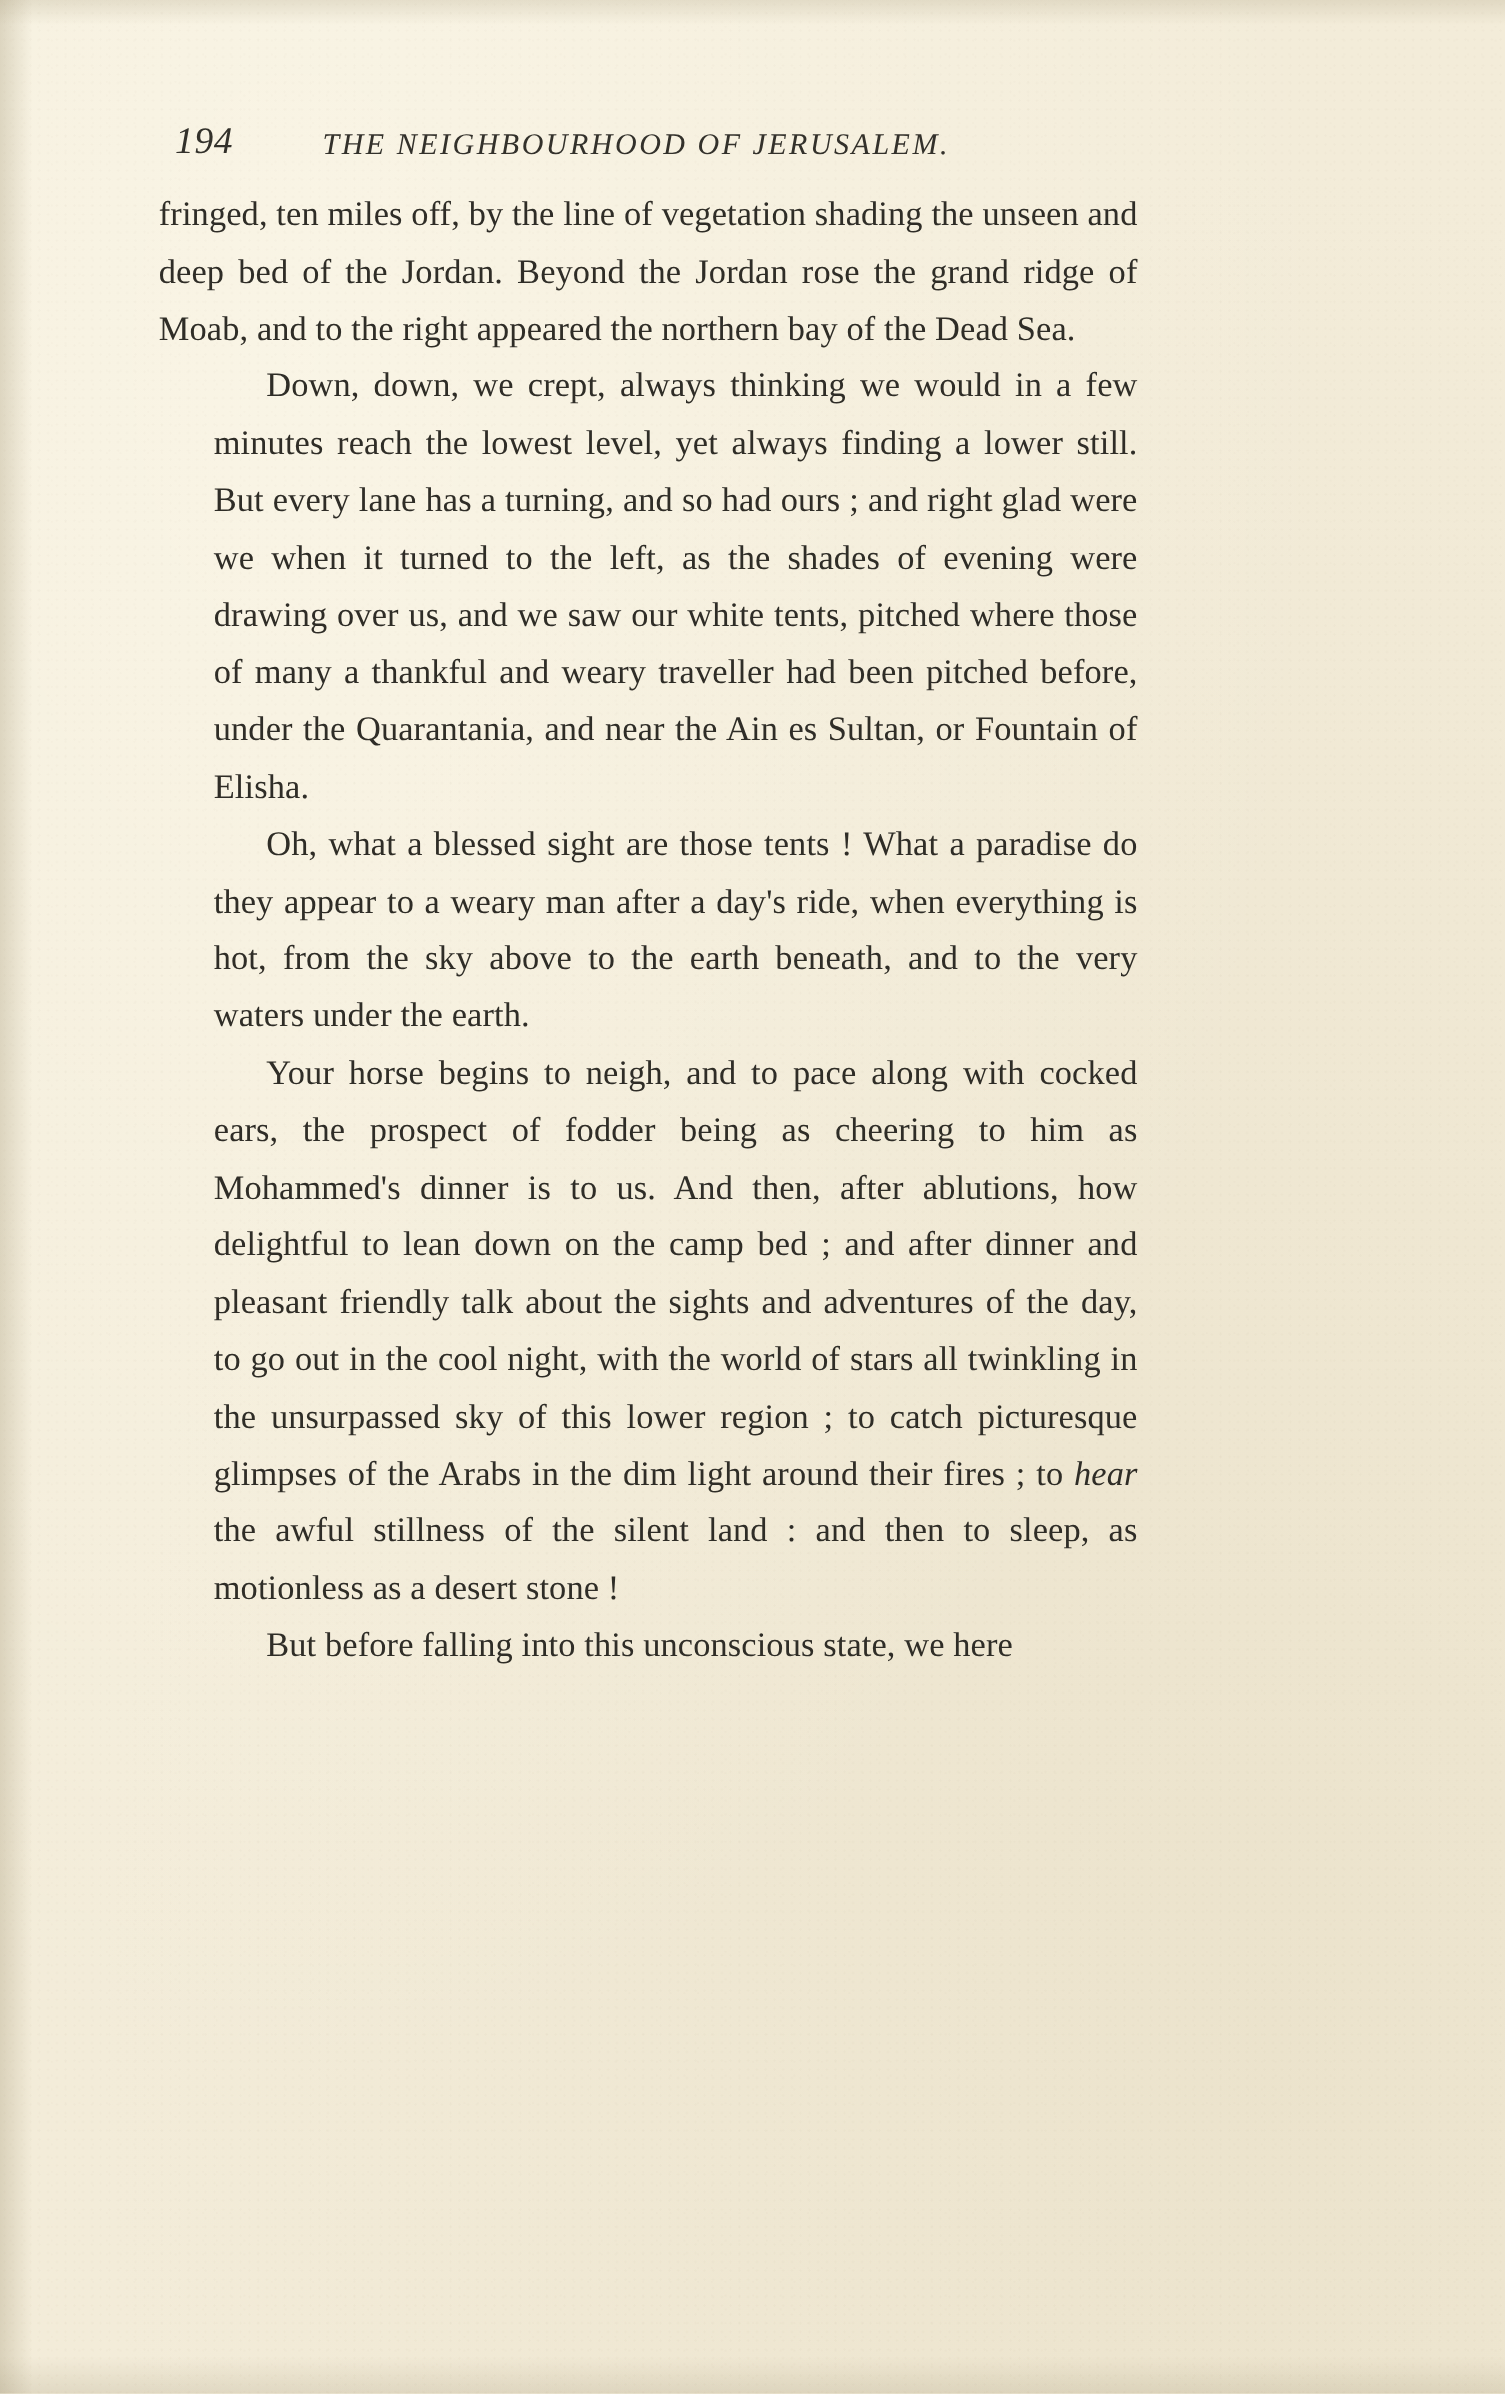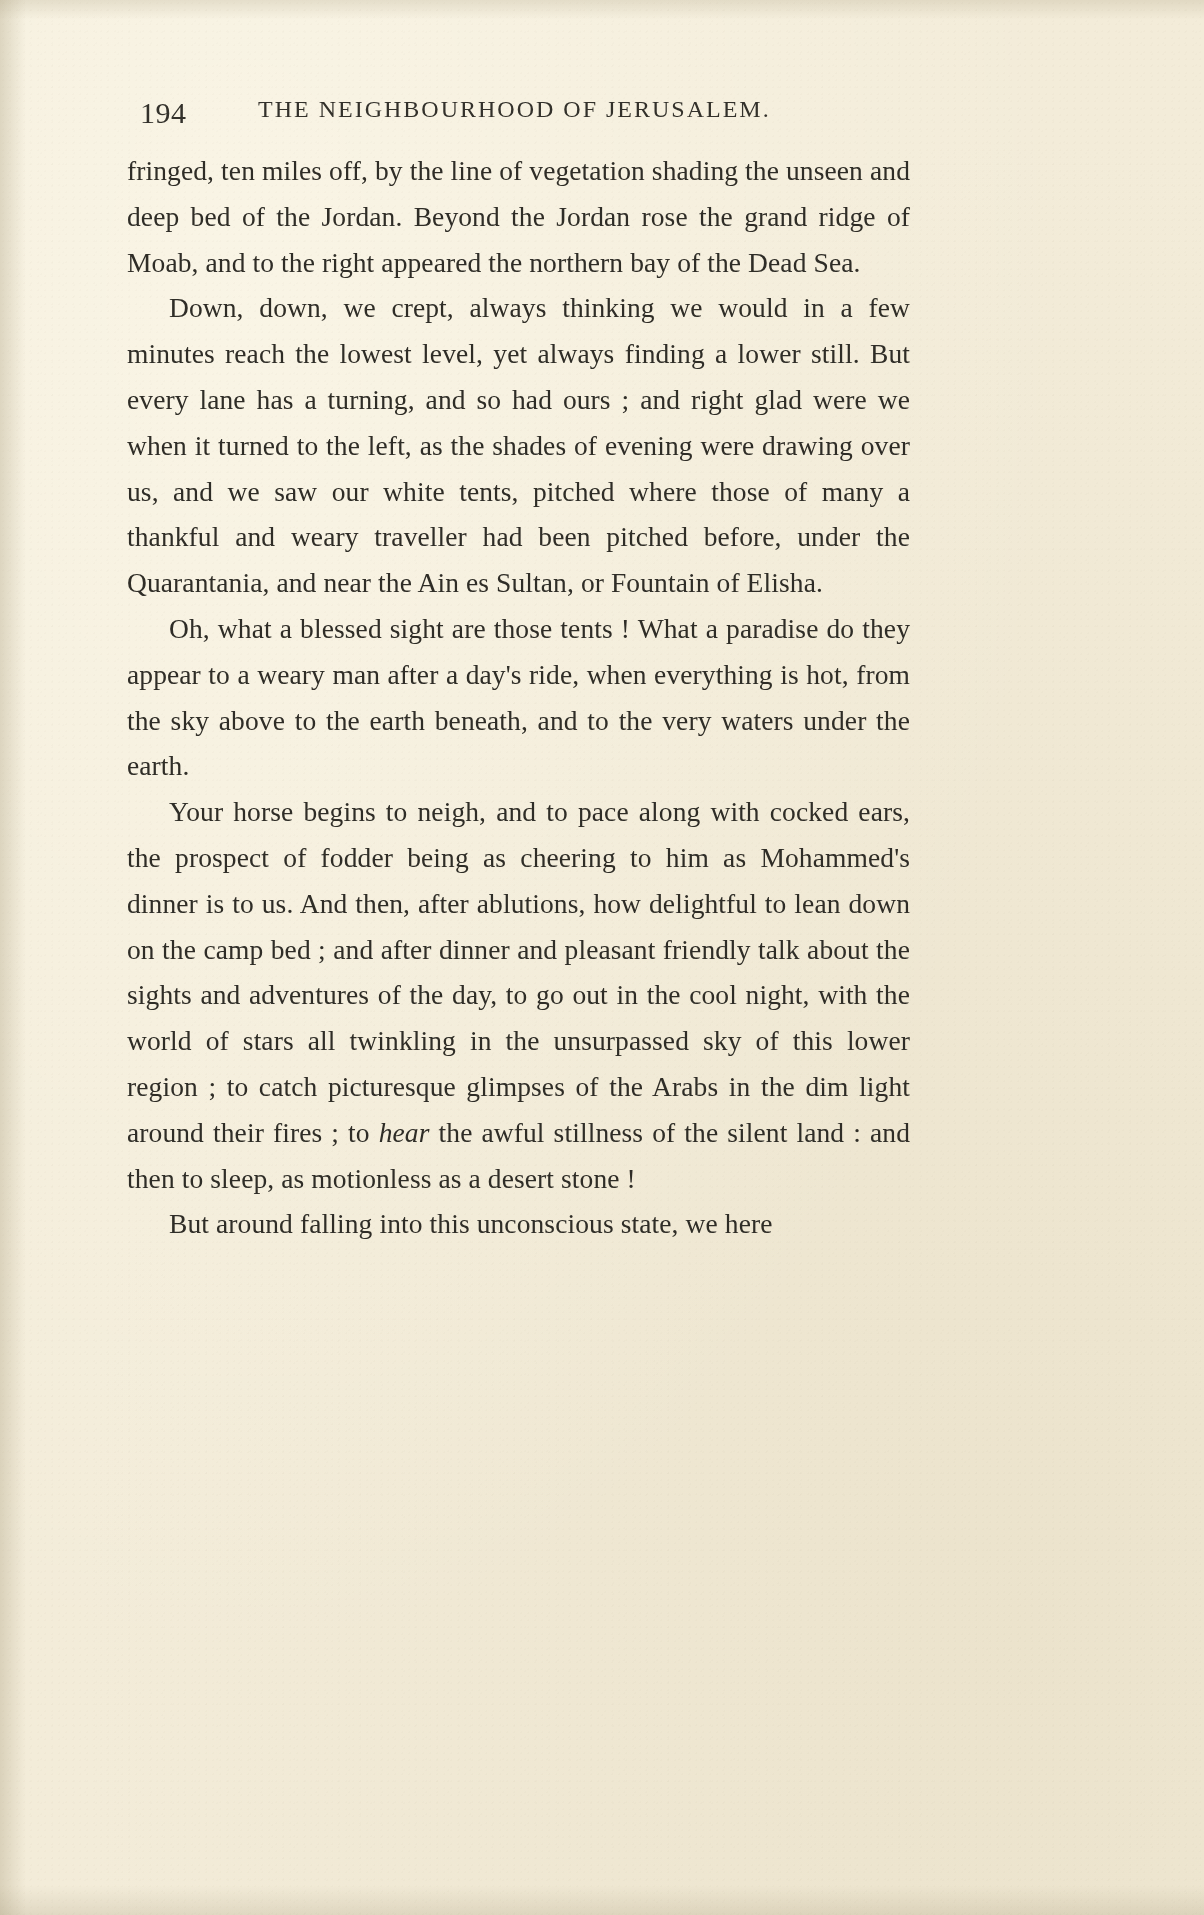--- a/index.html
+++ b/index.html
@@ -45,21 +45,22 @@
     pointer-events: none;
   }
 
   .header {
     position: absolute;
     left: 140px;
     top: 96px;
     width: 930px;
     height: 34px;
     display: flex;
-    align-items: flex-start;
+    align-items: flex-end;
+    font-style: italic;
   }
   .folio {
     font-size: 30px;
     letter-spacing: 0.5px;
     color: #33312b;
     width: 118px;
   }
   .running-head {
     font-size: 24px;
     letter-spacing: 2.0px;
@@ -79,20 +80,21 @@
     margin: 0;
     font-size: 27.5px;
     line-height: 45.8px;
     text-align: justify;
     text-justify: inter-word;
     color: #2f2d27;
     letter-spacing: 0.1px;
   }
   p.para.indent {
     text-indent: 42px;
+    margin-left: 44px;
   }
   p.para em {
   }
   .texture {
     position: absolute;
     inset: 0;
     pointer-events: none;
     opacity: 0.5;
     background-image:
       radial-gradient(rgba(120,105,70,0.05) 1px, rgba(0,0,0,0) 1px),
@@ -119,16 +121,16 @@
   <div class="body-text">
 
     <p class="para">fringed, ten miles off, by the line of vegetation shading the unseen and deep bed of the Jordan. Beyond the Jordan rose the grand ridge of Moab, and to the right appeared the northern bay of the Dead Sea.</p>
 
     <p class="para indent">Down, down, we crept, always thinking we would in a few minutes reach the lowest level, yet always finding a lower still. But every lane has a turning, and so had ours ; and right glad were we when it turned to the left, as the shades of evening were drawing over us, and we saw our white tents, pitched where those of many a thankful and weary traveller had been pitched before, under the Quarantania, and near the Ain es Sultan, or Fountain of Elisha.</p>
 
     <p class="para indent">Oh, what a blessed sight are those tents ! What a paradise do they appear to a weary man after a day's ride, when everything is hot, from the sky above to the earth beneath, and to the very waters under the earth.</p>
 
     <p class="para indent"><span>Your horse begins to neigh, and to pace along with cocked ears, the prospect of fodder being as cheering to him as Mohammed's dinner is to us. And then, after ablutions, how delightful to lean down on the camp bed ; and after dinner and pleasant friendly talk about the sights and adventures of the day, to go out in the cool night, with the world of stars all twinkling in the unsurpassed sky of this lower region ; to catch picturesque glimpses of the Arabs in the dim light around their fires ; to </span><em>hear</em><span> the awful stillness of the silent land : and then to sleep, as motionless as a desert stone !</span></p>
 
-    <p class="para indent">But around falling into this unconscious state, we here</p>
+    <p class="para indent">But before falling into this unconscious state, we here</p>
 
   </div>
 </div>
 
 </body></html>

